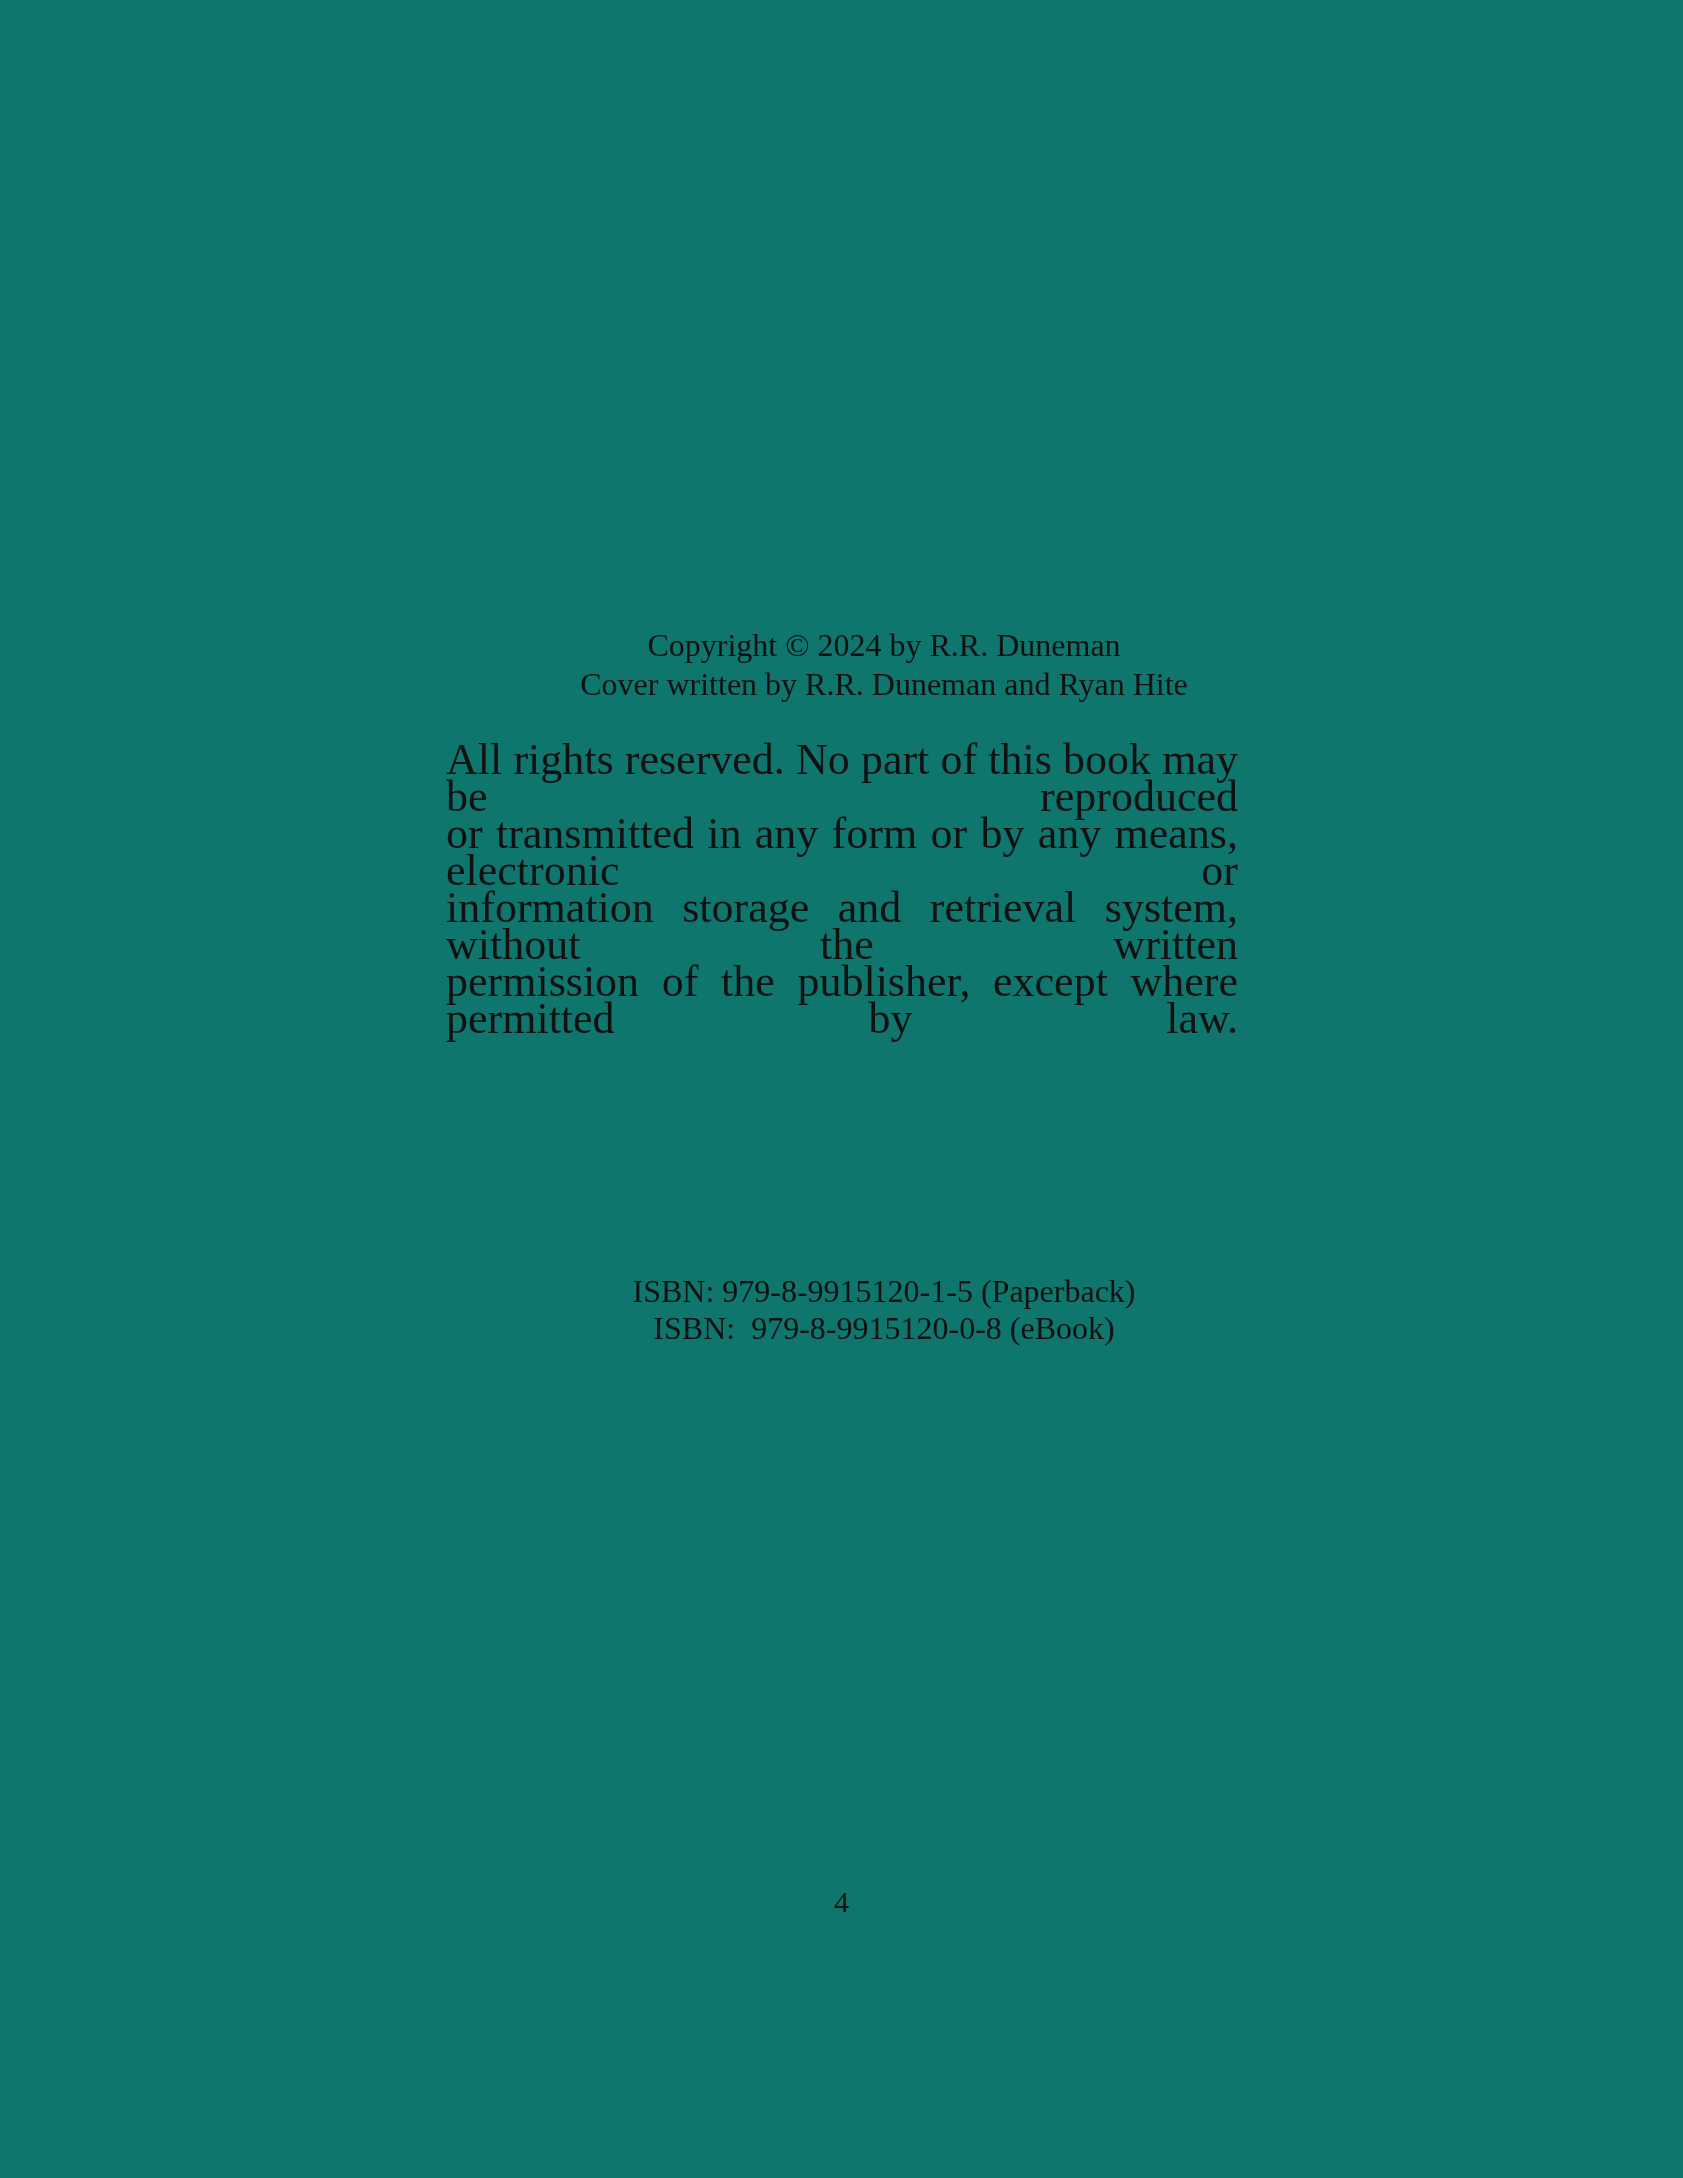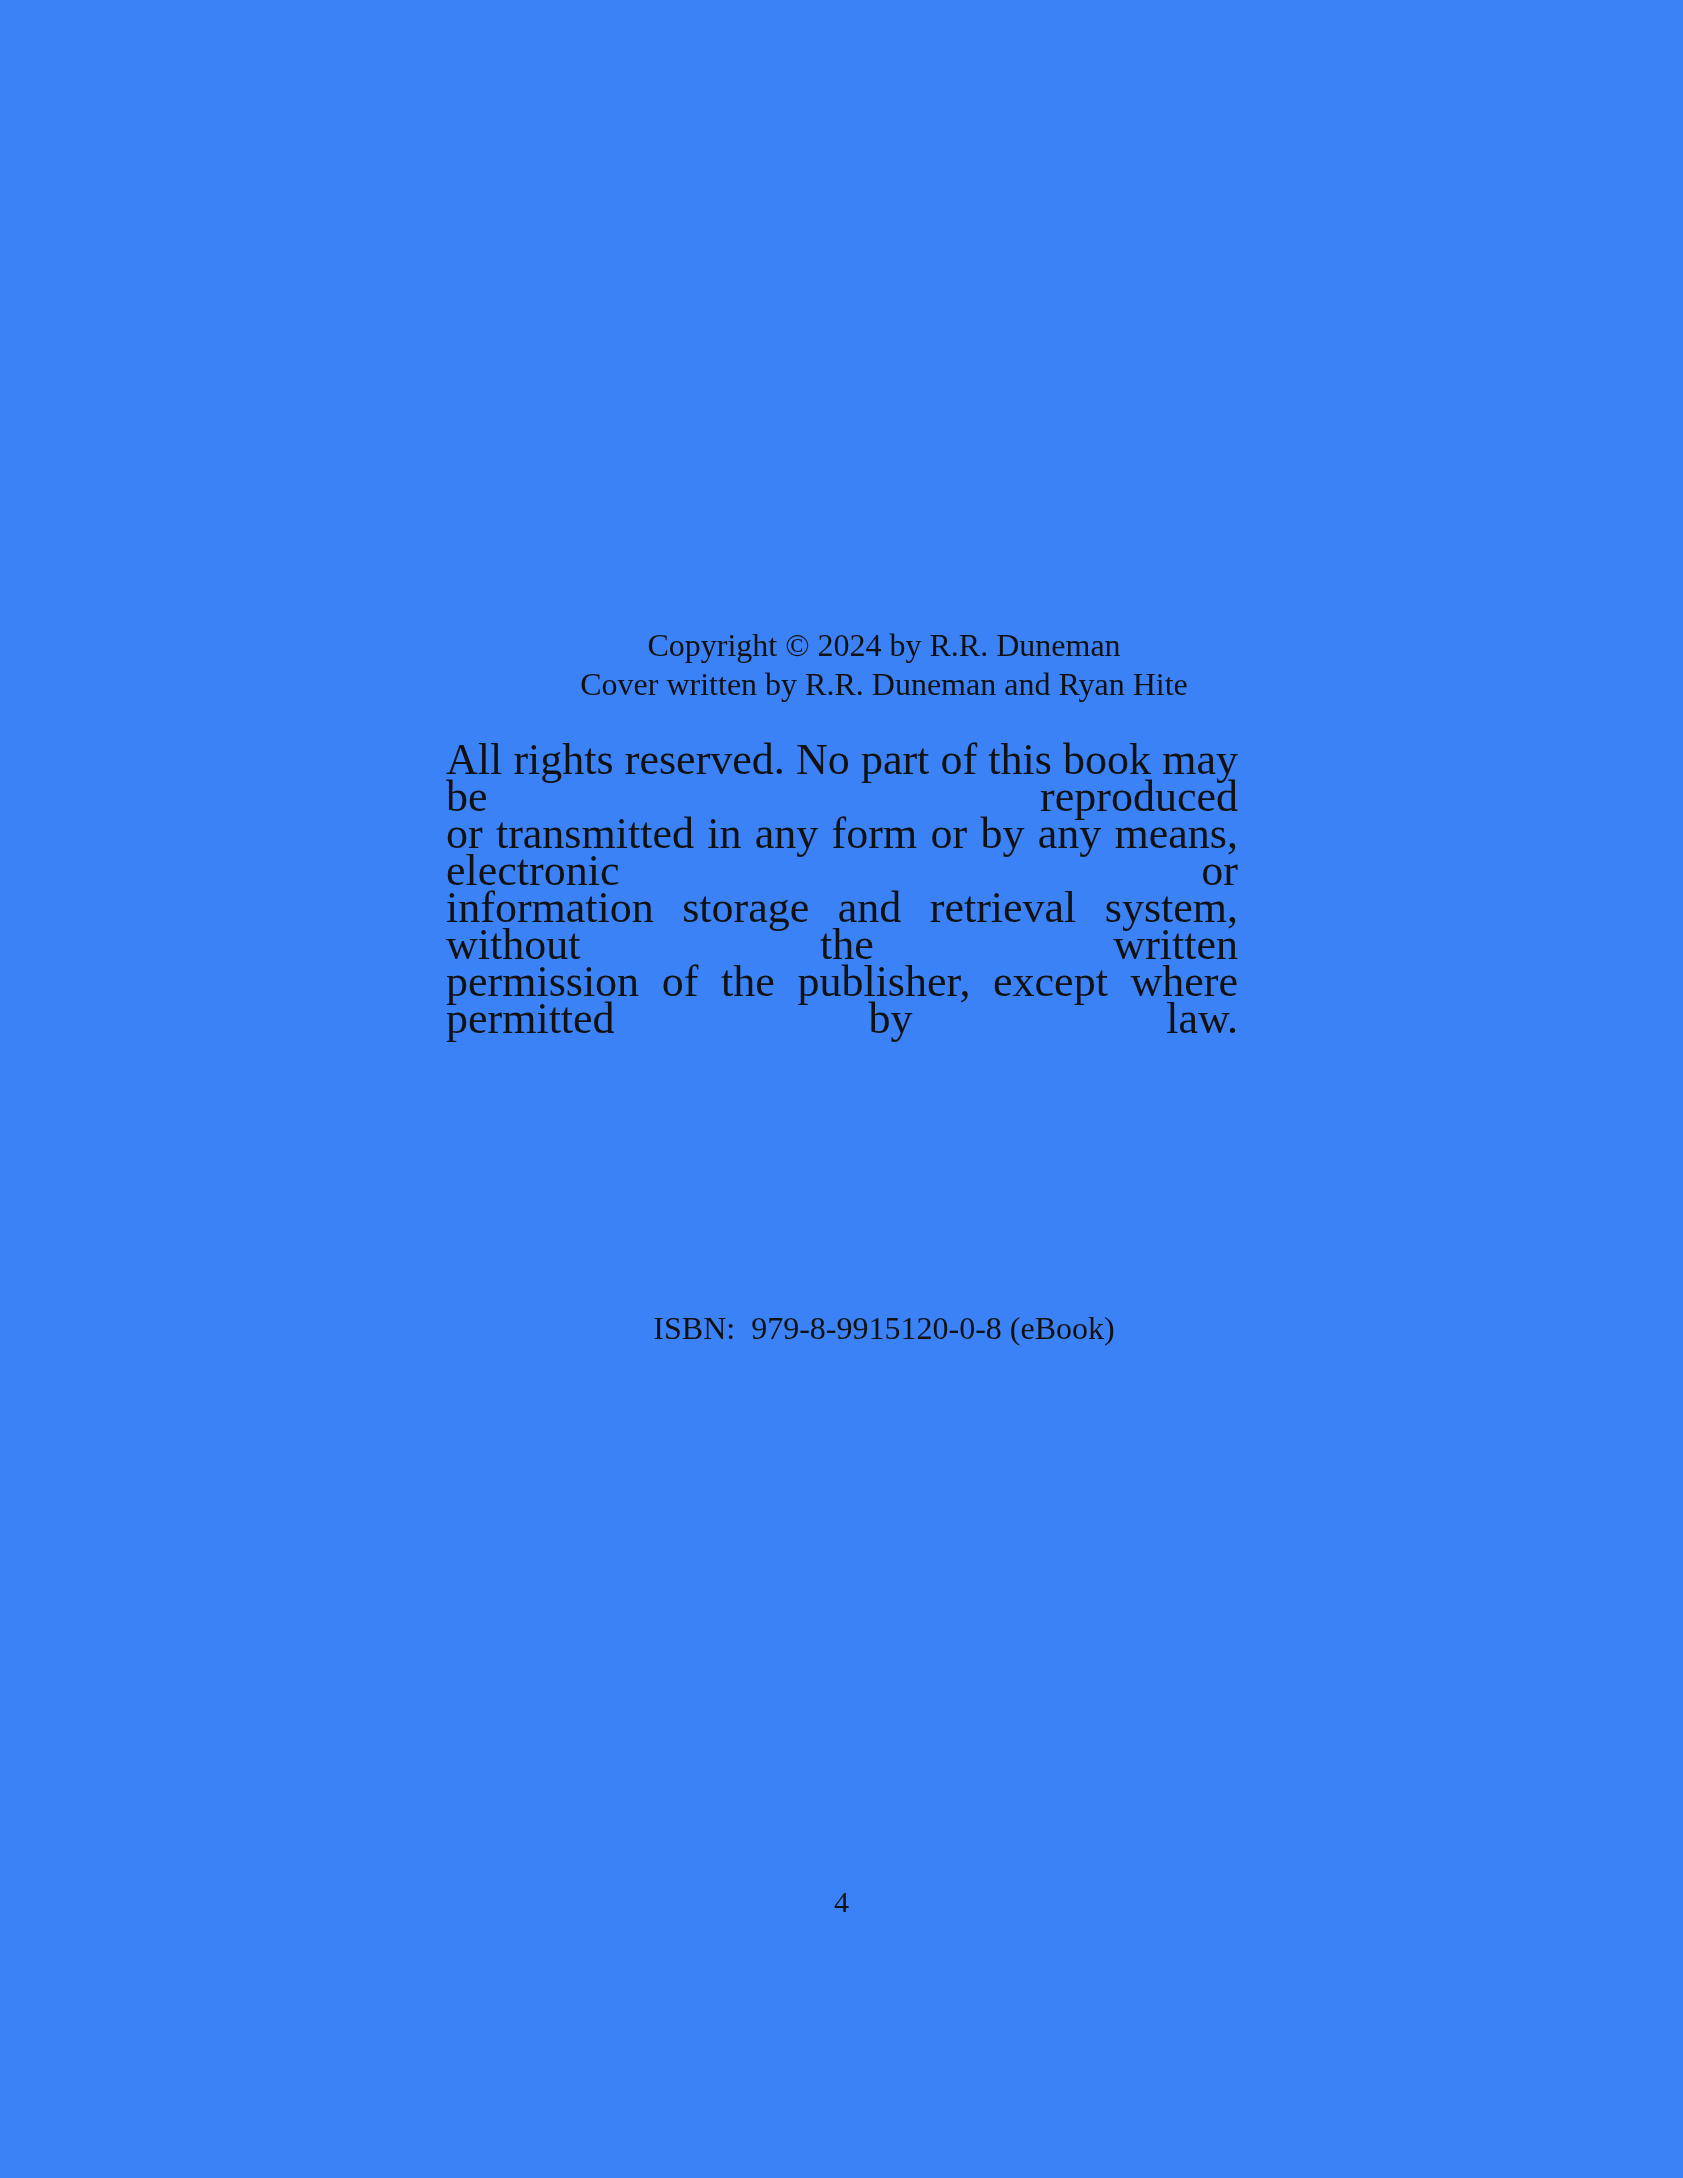--- a/index.html
+++ b/index.html
@@ -13,21 +13,21 @@
       position: relative;
       overflow: hidden;
       font-family: "Liberation Serif", "DejaVu Serif", serif;
       color: #111111;
     }
     .page {
       position: absolute;
       left: 0; top: 0;
       width: 1683px;
       height: 2178px;
-      background: #3b82f6;
+      background: #0f766e;
     }
     .center-line {
       position: absolute;
       left: 389px;
       width: 990px;
       text-align: center;
       font-size: 32px;
       line-height: 32px;
       white-space: pre;
     }
@@ -68,19 +68,20 @@
 
   <div class="center-line" style="top:668px;">Cover written by R.R. Duneman and Ryan Hite</div>
 
   <div class="para">
     <span class="pline">All rights reserved. No part of this book may be reproduced</span>
     <span class="pline">or transmitted in any form or by any means, electronic or</span>
     <span class="pline">information storage and retrieval system, without the written</span>
     <span class="pline last">permission of the publisher, except where permitted by law.</span>
   </div>
 
+  <div class="center-line" style="top:1275px;">ISBN: 979-8-9915120-1-5 (Paperback)</div>
 
   <div class="center-line" style="top:1312px;">ISBN:  979-8-9915120-0-8 (eBook)</div>
 
   <div class="page-number">4</div>
 
 </div>
 
 
 </body></html>

